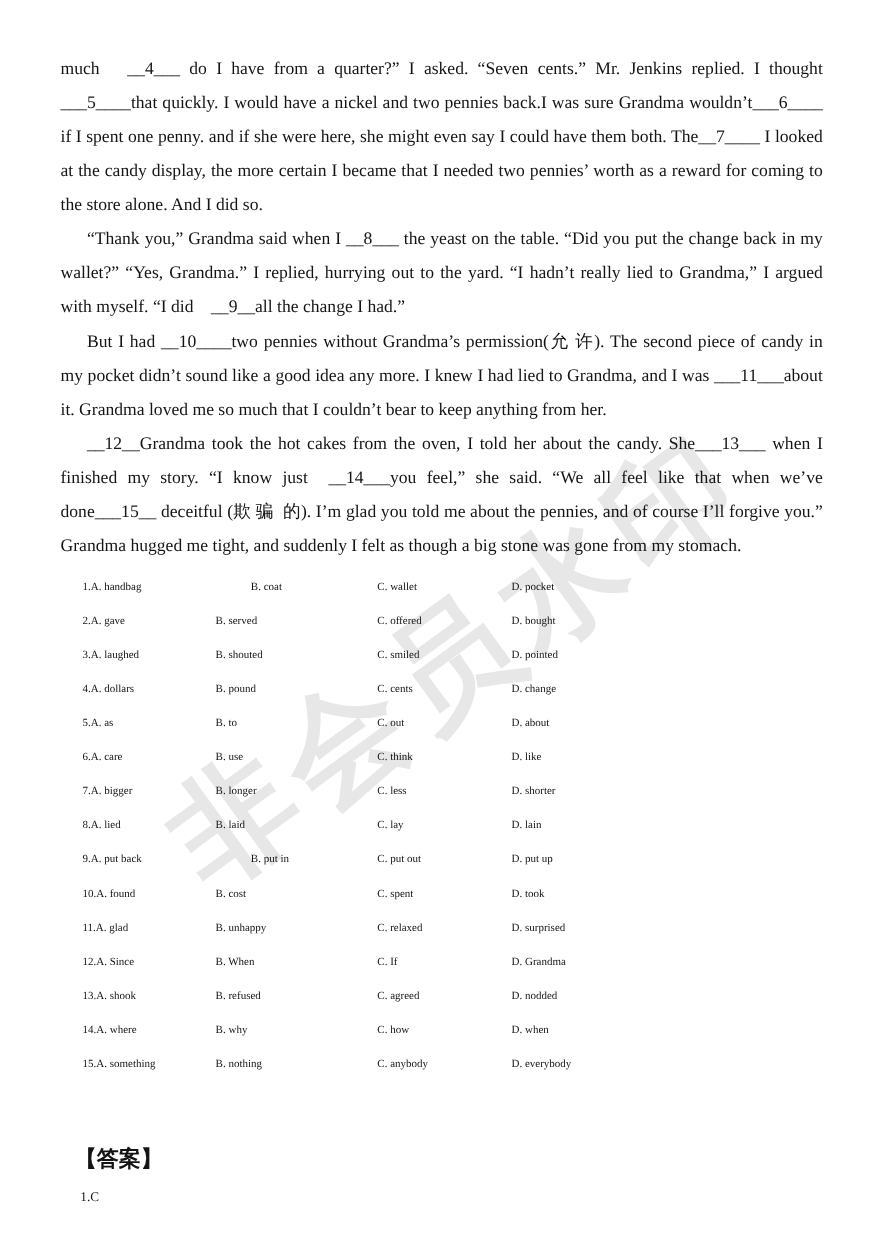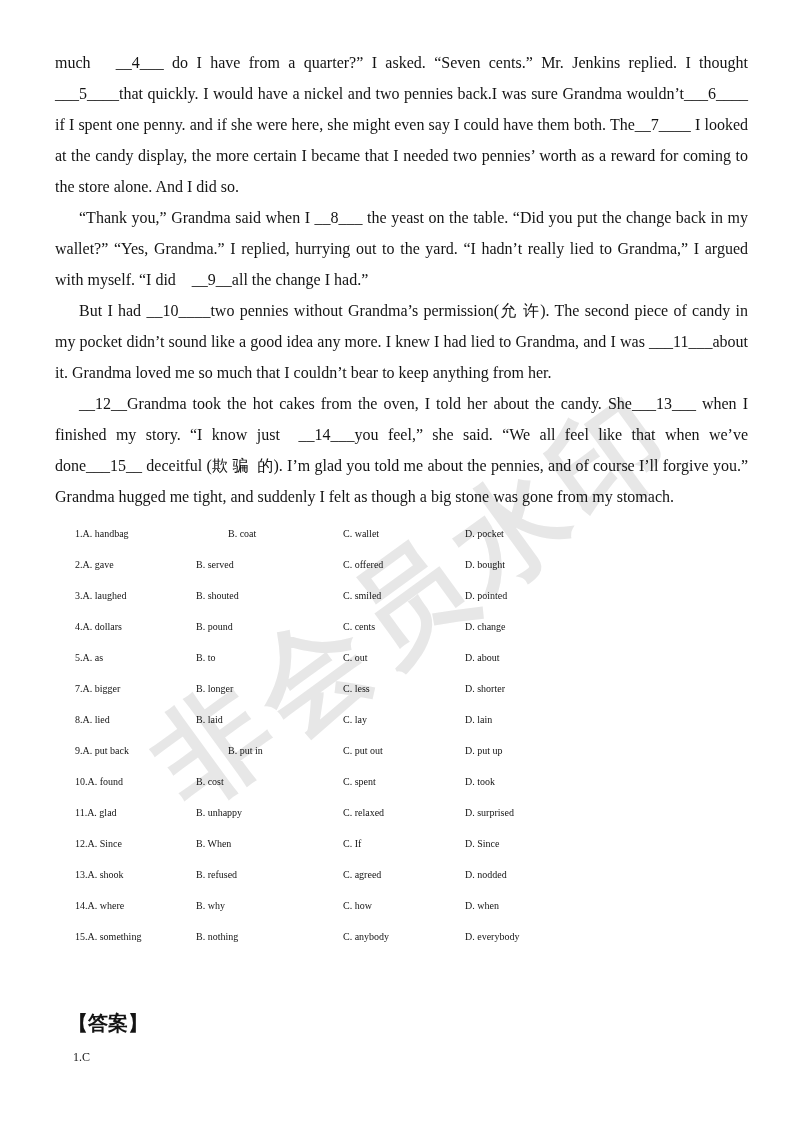--- a/index.html
+++ b/index.html
@@ -104,20 +104,26 @@
           <span class="opt-c">C. cents</span>
           <span class="opt-d">D. change</span>
         </div>
         <div class="opt-row">
           <span class="opt-a">5.A. as</span>
           <span class="opt-b">B. to</span>
           <span class="opt-c">C. out</span>
           <span class="opt-d">D. about</span>
         </div>
         <div class="opt-row">
+          <span class="opt-a">6.A. care</span>
+          <span class="opt-b">B. use</span>
+          <span class="opt-c">C. think</span>
+          <span class="opt-d">D. like</span>
+        </div>
+        <div class="opt-row">
           <span class="opt-a">7.A. bigger</span>
           <span class="opt-b">B. longer</span>
           <span class="opt-c">C. less</span>
           <span class="opt-d">D. shorter</span>
         </div>
         <div class="opt-row">
           <span class="opt-a">8.A. lied</span>
           <span class="opt-b">B. laid</span>
           <span class="opt-c">C. lay</span>
           <span class="opt-d">D. lain</span>
@@ -137,21 +143,21 @@
         <div class="opt-row">
           <span class="opt-a">11.A. glad</span>
           <span class="opt-b">B. unhappy</span>
           <span class="opt-c">C. relaxed</span>
           <span class="opt-d">D. surprised</span>
         </div>
         <div class="opt-row">
           <span class="opt-a">12.A. Since</span>
           <span class="opt-b">B. When</span>
           <span class="opt-c">C. If</span>
-          <span class="opt-d">D. Since</span>
+          <span class="opt-d">D. Grandma</span>
         </div>
         <div class="opt-row">
           <span class="opt-a">13.A. shook</span>
           <span class="opt-b">B. refused</span>
           <span class="opt-c">C. agreed</span>
           <span class="opt-d">D. nodded</span>
         </div>
         <div class="opt-row">
           <span class="opt-a">14.A. where</span>
           <span class="opt-b">B. why</span>

